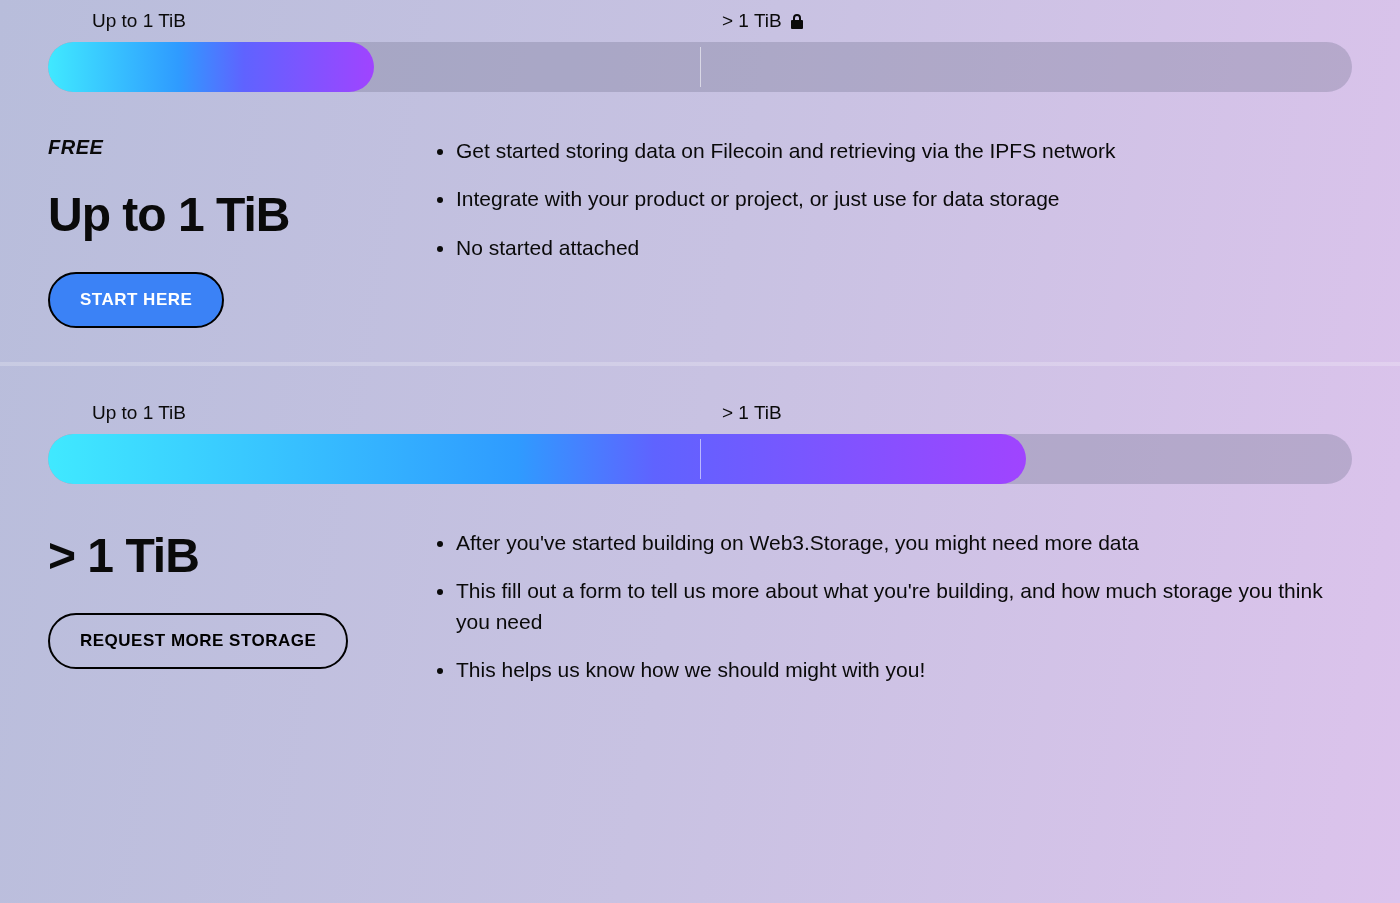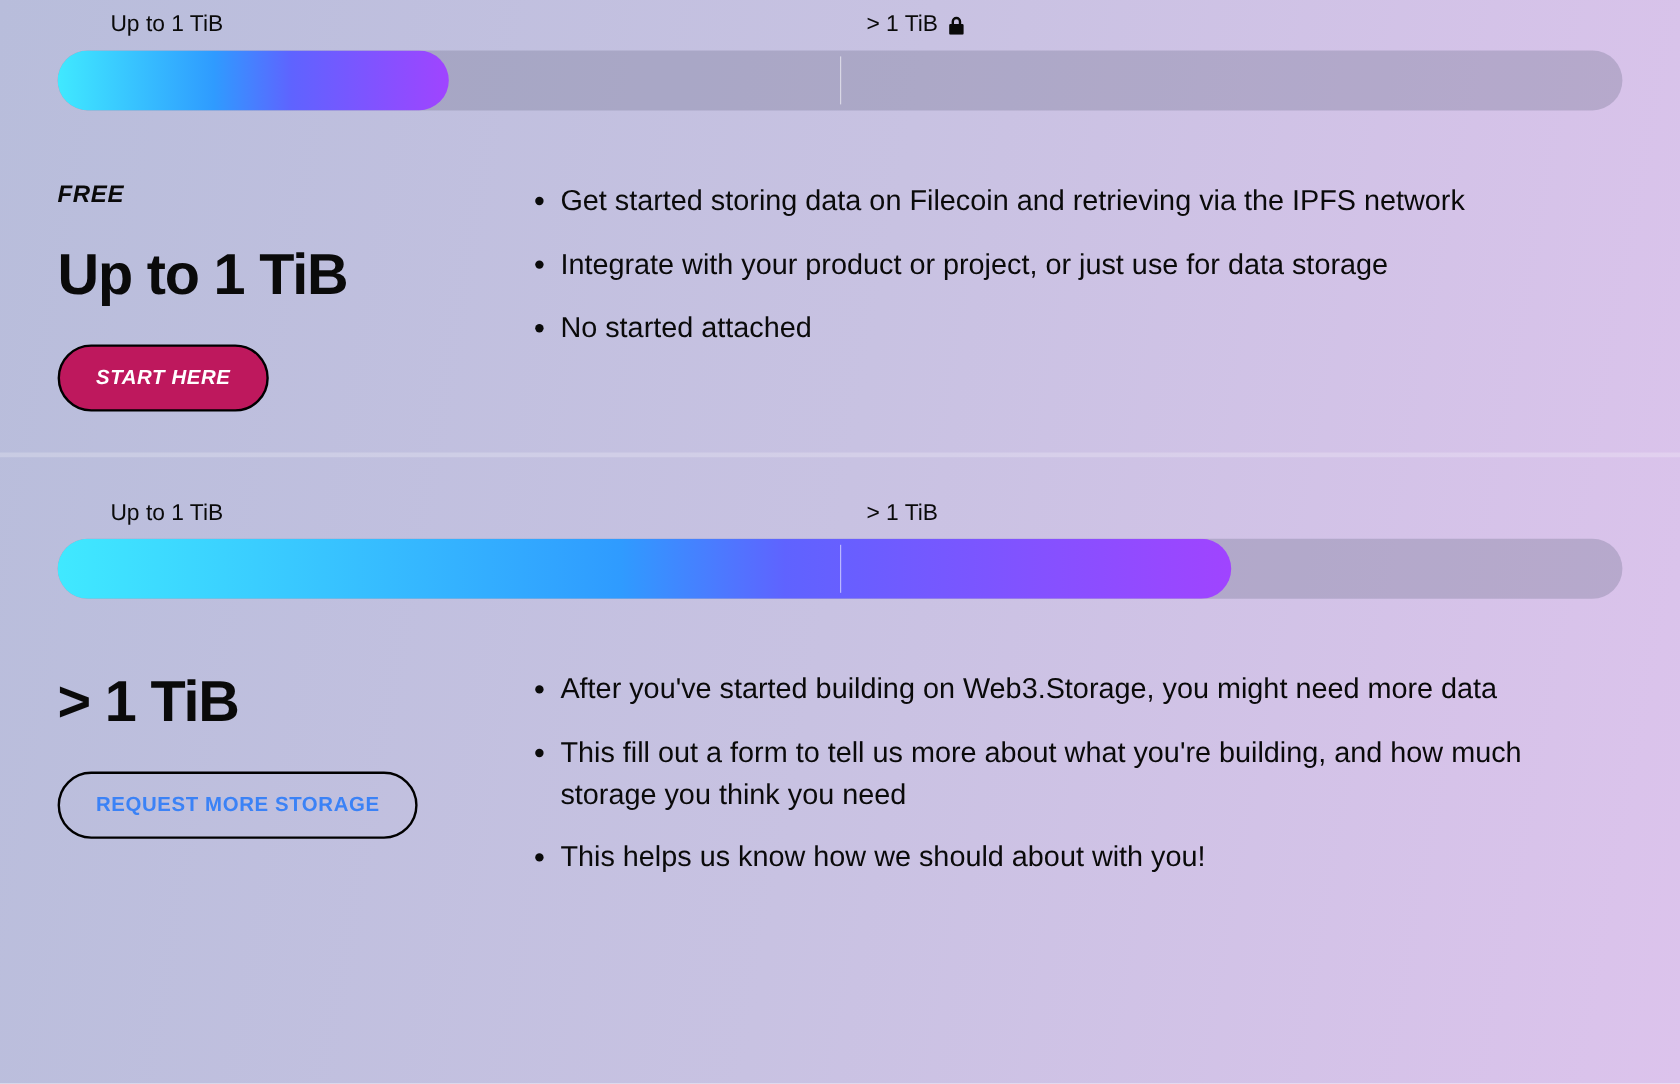--- a/index.html
+++ b/index.html
@@ -46,22 +46,22 @@
   .progress-fill {
     position: absolute;
     top: 0; bottom: 0; left: 0;
     border-radius: 25px;
     background: linear-gradient(90deg, #40e9ff 0%, #2f9bff 40%, #5f63ff 60%, #a044ff 100%);
   }
   .fill-short { width: 25%; }
   .fill-long  { width: 75%; background: linear-gradient(90deg, #40e9ff 0%, #2f9bff 48%, #5f63ff 62%, #a044ff 100%); }
   .content-row {
     display: flex;
-    margin-top: 59px;
-    gap: 51px;
+    margin-top: 44px;
+    gap: 40px;
   }
   .left-col { flex: 0 0 340px; }
   .right-col { flex: 1; }
   .tier-badge {
     font-style: italic;
     font-weight: 700;
     font-size: 20px;
     letter-spacing: 0.5px;
     margin-bottom: 28px;
   }
@@ -74,27 +74,27 @@
   .btn {
     display: inline-block;
     padding: 16px 30px;
     border-radius: 999px;
     font-weight: 700;
     font-size: 17px;
     letter-spacing: 0.5px;
     cursor: pointer;
     border: 2px solid #000;
     background: transparent;
-    color: #3b82f6;
+    color: #000000;
   }
-  .btn-solid { background: #be185d; color: #fff; border-color: #000; font-style: italic; }
+  .btn-solid { background: #3b82f6; color: #fff; border-color: #000; }
   .feature-list {
     list-style: disc;
     padding-left: 28px;
-    font-size: 24px;
+    font-size: 21px;
     line-height: 1.45;
   }
   .feature-list li { margin-bottom: 18px; }
 </style>
 </head>
 <body>
 
 <section class="section">
   <div class="bar-labels">
     <div class="bar-label-left">Up to 1 TiB</div>
@@ -140,17 +140,17 @@
   </div>
   <div class="content-row">
     <div class="left-col">
       <div class="tier-heading">&gt; 1 TiB</div>
       <button class="btn">REQUEST MORE STORAGE</button>
     </div>
     <div class="right-col">
       <ul class="feature-list">
         <li>After you've started building on Web3.Storage, you might need more data</li>
         <li>This fill out a form to tell us more about what you're building, and how much storage you think you need</li>
-        <li>This helps us know how we should about with you!</li>
+        <li>This helps us know how we should might with you!</li>
       </ul>
     </div>
   </div>
 </section>
 
 </body></html>

